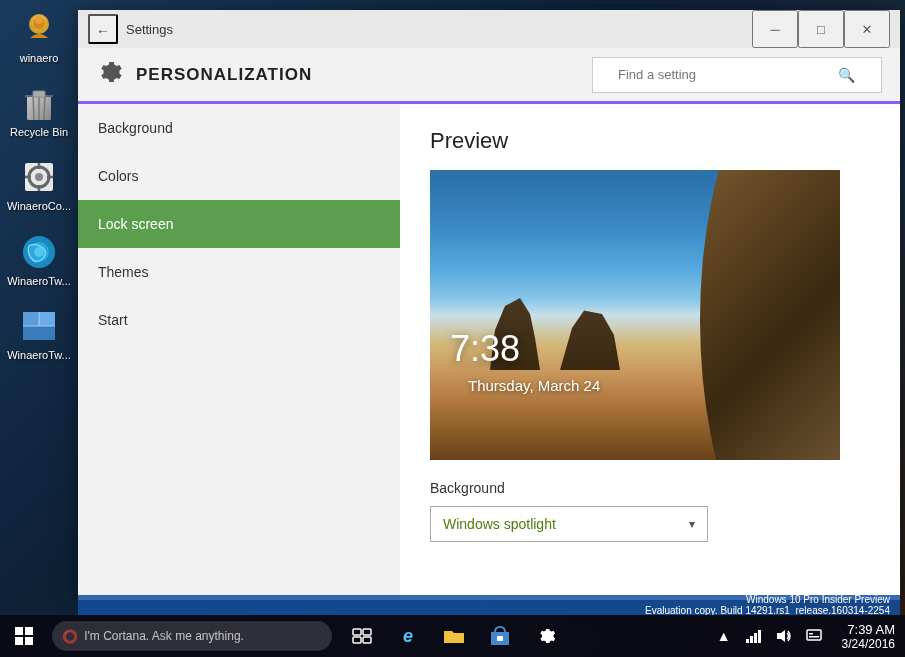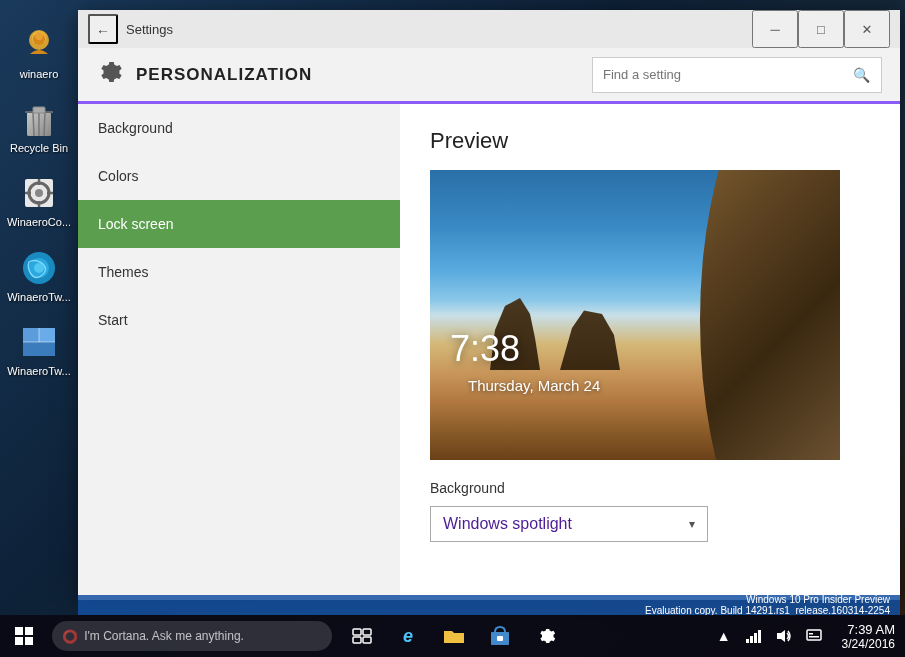--- a/index.html
+++ b/index.html
@@ -24,21 +24,20 @@
     .desktop-icons {
       position: absolute;
       left: 0;
       top: 0;
       width: 78px;
       display: flex;
       flex-direction: column;
       align-items: center;
       padding-top: 5px;
       gap: 10px;
-      margin-top: 16px;
     }
 
     .desktop-icon {
       display: flex;
       flex-direction: column;
       align-items: center;
       padding: 4px;
       cursor: pointer;
       width: 74px;
     }
@@ -253,21 +252,21 @@
     }
 
     .settings-search {
       margin-left: auto;
       width: 290px;
       height: 36px;
       background: white;
       border: 1px solid #ccc;
       display: flex;
       align-items: center;
-      padding: 0 10px;
+      padding: 0 25px;
     }
 
     .settings-search input {
       border: none;
       outline: none;
       flex: 1;
       font-size: 13px;
       color: #666;
       background: transparent;
     }
@@ -414,22 +413,22 @@
       background: white;
       display: flex;
       align-items: center;
       padding: 0 12px;
       cursor: pointer;
       position: relative;
     }
 
     .dropdown-text {
       flex: 1;
-      font-size: 16px;
-      color: #4c1d95;
+      font-size: 14px;
+      color: #4d7c0f;
     }
 
     .dropdown-arrow {
       font-size: 12px;
       color: #555;
     }
 
     
     .windows-info-bar {
       position: absolute;

